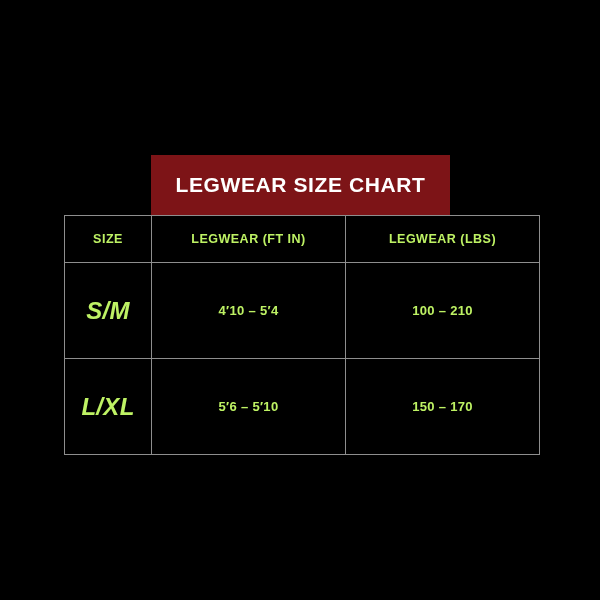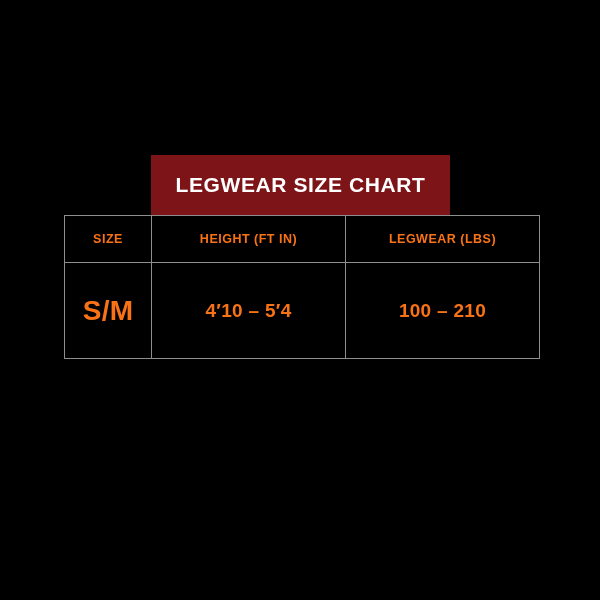--- a/index.html
+++ b/index.html
@@ -48,60 +48,66 @@
     left: 64px;
     top: 215px;
     width: 472px;
     border-collapse: collapse;
     table-layout: fixed;
   }
   .chart-table td {
     border: 1px solid #8e8e8e;
     text-align: center;
     vertical-align: middle;
-    color: #f97316;
+    color: #bef264;
     padding: 0;
   }
   .col-size   { width: 86px; }
   .col-height { width: 193px; }
   .col-weight { width: 193px; }
 
   .head-row td {
     height: 46px;
     font-size: 12.5px;
     font-weight: bold;
     letter-spacing: 0.5px;
   }
   .body-row td {
     height: 95px;
-    font-size: 19px;
+    font-size: 13px;
     font-weight: bold;
     letter-spacing: 0.3px;
   }
   .body-row td.size-cell {
-    font-size: 28px;
+    font-size: 24px;
+    font-style: italic;
   }
 </style>
 </head>
 <body>
 
 <div class="stage">
 
   <div class="title-banner">
     <span class="title-text">LEGWEAR SIZE CHART</span>
   </div>
 
   <table class="chart-table">
     <tbody>
       <tr class="head-row">
         <td class="col-size">SIZE</td>
-        <td class="col-height">HEIGHT (FT IN)</td>
+        <td class="col-height">LEGWEAR (FT IN)</td>
         <td class="col-weight">LEGWEAR (LBS)</td>
       </tr>
       <tr class="body-row">
         <td class="col-size size-cell">S/M</td>
         <td class="col-height">4′10 – 5′4</td>
         <td class="col-weight">100 – 210</td>
       </tr>
+      <tr class="body-row">
+        <td class="col-size size-cell">L/XL</td>
+        <td class="col-height">5′6 – 5′10</td>
+        <td class="col-weight">150 – 170</td>
+      </tr>
     </tbody>
   </table>
 
 </div>
 
 </body></html>

